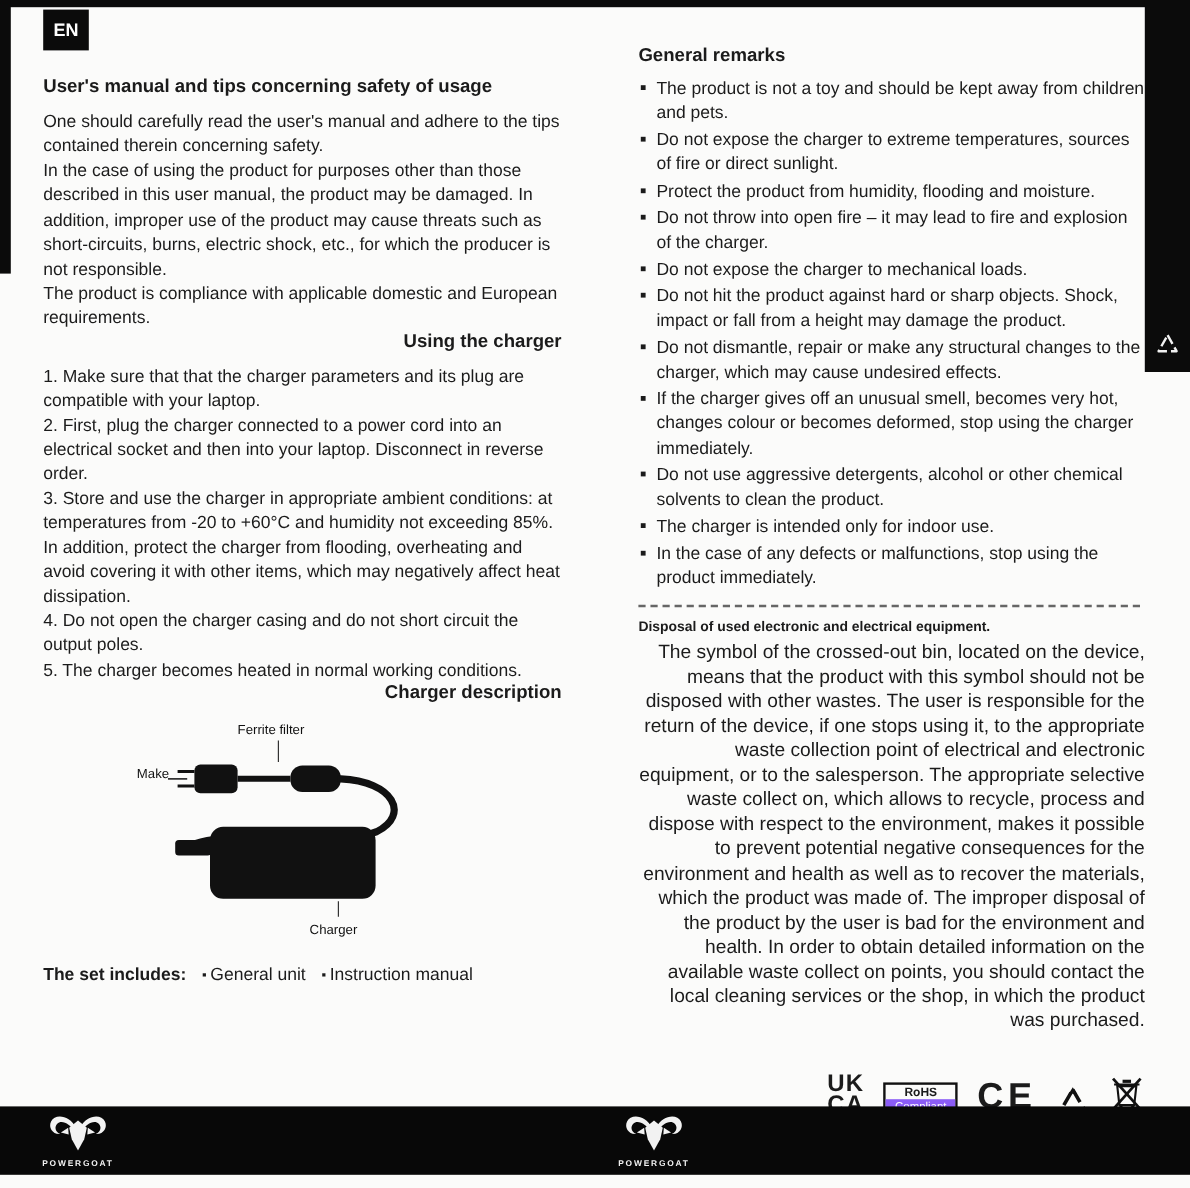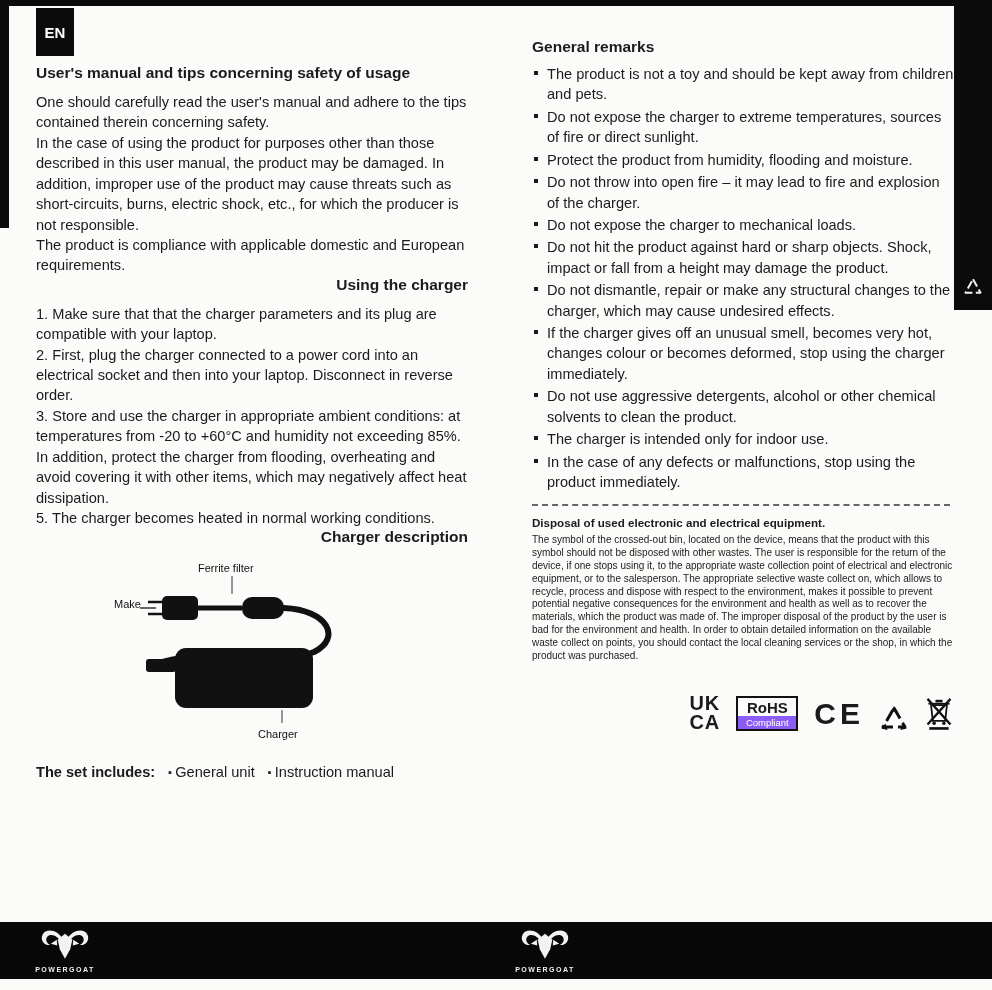--- a/index.html
+++ b/index.html
@@ -7,21 +7,21 @@
   .page {
     position:relative; width:992px; height:990px; margin:0 auto;
     background:#fbfbfa; color:#1b1b1b; overflow:hidden;
   }
   
   .strip-top   { position:absolute; top:0; left:0; width:100%; height:6px; background:#0b0b0b; }
   .strip-left  { position:absolute; top:0; left:0; width:9px; height:228px; background:#0b0b0b; }
   .strip-right { position:absolute; top:0; right:0; width:38px; height:310px; background:#0b0b0b;
                  display:flex; align-items:flex-end; justify-content:center; padding-bottom:14px; }
   .lang-badge {
-    position:absolute; top:8px; left:36px; width:38px; height:48px; background:#0b0b0b;
+    position:absolute; top:8px; left:36px; width:38px; height:34px; background:#0b0b0b;
     color:#fff; font-weight:bold; font-size:15px; display:flex; align-items:center; justify-content:center;
   }
   .col-left  { position:absolute; left:36px;  top:64px; width:432px; }
   .col-right { position:absolute; left:532px; top:38px; width:422px; }
 
   h2.sec { font-size:15.5px; font-weight:bold; margin:0 0 10px; }
   .mt { margin-top:19px;text-align:right; }
   p.body { font-size:14.6px; line-height:1.4; white-space:pre-line; }
 
   ul.steps { list-style:none; font-size:14.6px; line-height:1.4; }
@@ -35,27 +35,27 @@
   .diagram { position:relative; width:420px; height:188px; margin-top:14px; }
   .diagram .lbl { position:absolute; font-size:11px; color:#111; }
   .lbl-ferrite { left:162px; top:2px; }
   .lbl-plug    { left:78px;  top:38px; }
   .lbl-charger { left:222px; top:168px; }
 
   
   .dashes { border:none; border-top:2px dashed #666; margin:12px 0 10px; width:418px; }
 
   .disposal-title { font-size:11.6px; font-weight:bold; margin-bottom:5px; }
-  .disposal-body  { font-size:10px; line-height:1.28; }
+  .disposal-body  { font-size:16px; line-height:1.28;text-align:right; }
 
   
   .certs { display:flex; align-items:flex-end; justify-content:flex-end; gap:16px; margin-top:32px; }
   .ukca { font-weight:bold; font-size:20px; line-height:0.92; letter-spacing:1px; }
   .rohs { border:2px solid #111; text-align:center; min-width:62px; }
-  .rohs-top { font-weight:bold; font-size:15px; padding:1px 5px 0; }
+  .rohs-top { font-weight:bold; font-size:10px; padding:1px 5px 0; }
   .rohs-bot { background:#8b5cf6; color:#fff; font-size:9.5px; padding:1px 3px; }
   .ce { font-size:30px; letter-spacing:4px; font-weight:bold; }
 
   
   .set-line { margin-top:16px; font-size:14.6px; }
   .set-label { font-weight:bold; }
   .set-item { margin-left:9px; }
   .set-item::before { content:"▪ "; font-size:11px; vertical-align:1px; }
 
   
@@ -87,20 +87,21 @@
     <h2 class="sec">User's manual and tips concerning safety of usage</h2>
     <p class="body">One should carefully read the user's manual and adhere to the tips contained therein concerning safety.
 In the case of using the product for purposes other than those described in this user manual, the product may be damaged. In addition, improper use of the product may cause threats such as short-circuits, burns, electric shock, etc., for which the producer is not responsible.
 The product is compliance with applicable domestic and European requirements.</p>
 
     <h2 class="sec mt">Using the charger</h2>
     <ul class="steps">
       <li>1. Make sure that that the charger parameters and its plug are compatible with your laptop.</li>
       <li>2. First, plug the charger connected to a power cord into an electrical socket and then into your laptop. Disconnect in reverse order.</li>
       <li>3. Store and use the charger in appropriate ambient conditions: at temperatures from -20 to +60°C and humidity not exceeding 85%. In addition, protect the charger from flooding, overheating and avoid covering it with other items, which may negatively affect heat dissipation.</li>
+      <li>4. Do not open the charger casing and do not short circuit the output poles.</li>
       <li>5. The charger becomes heated in normal working conditions.</li>
     </ul>
 
     <h2 class="sec mt">Charger description</h2>
 
     <div class="diagram">
       <svg width="420" height="188" viewBox="0 0 420 188">
 
         <line x1="196" y1="16" x2="196" y2="34" stroke="#333" stroke-width="1"></line>
         <line x1="104" y1="48" x2="120" y2="48" stroke="#333" stroke-width="1.5"></line>

